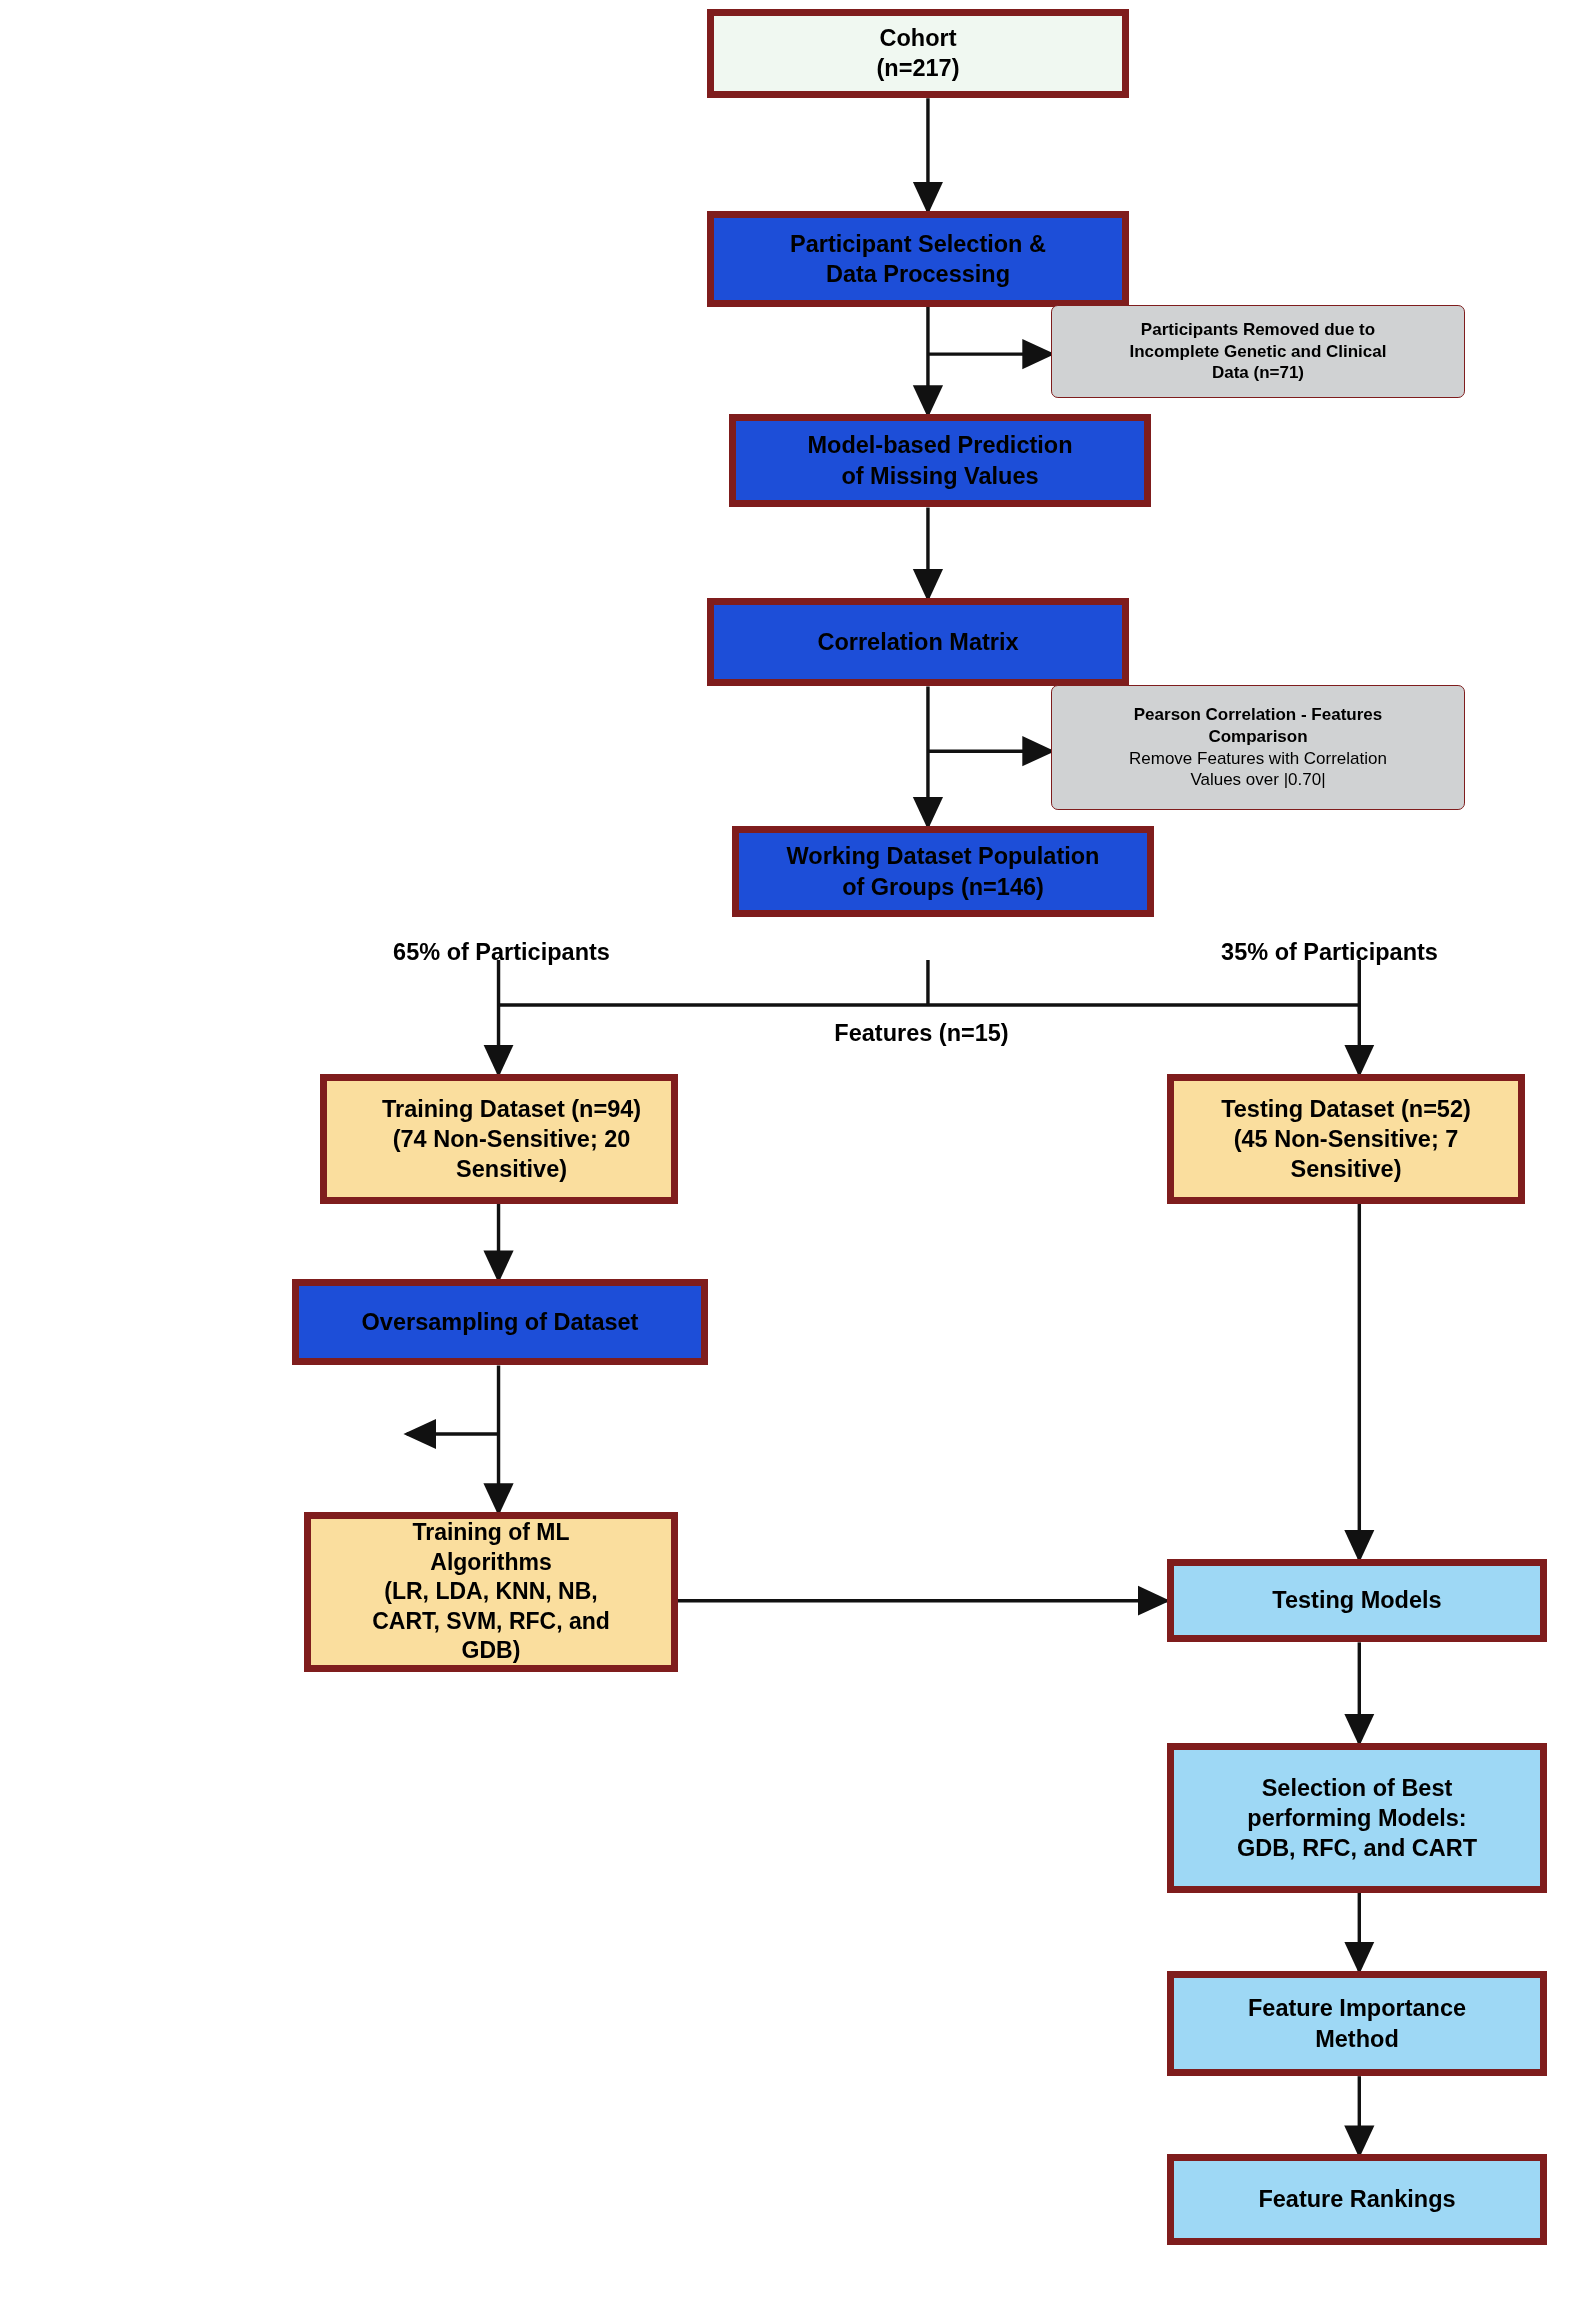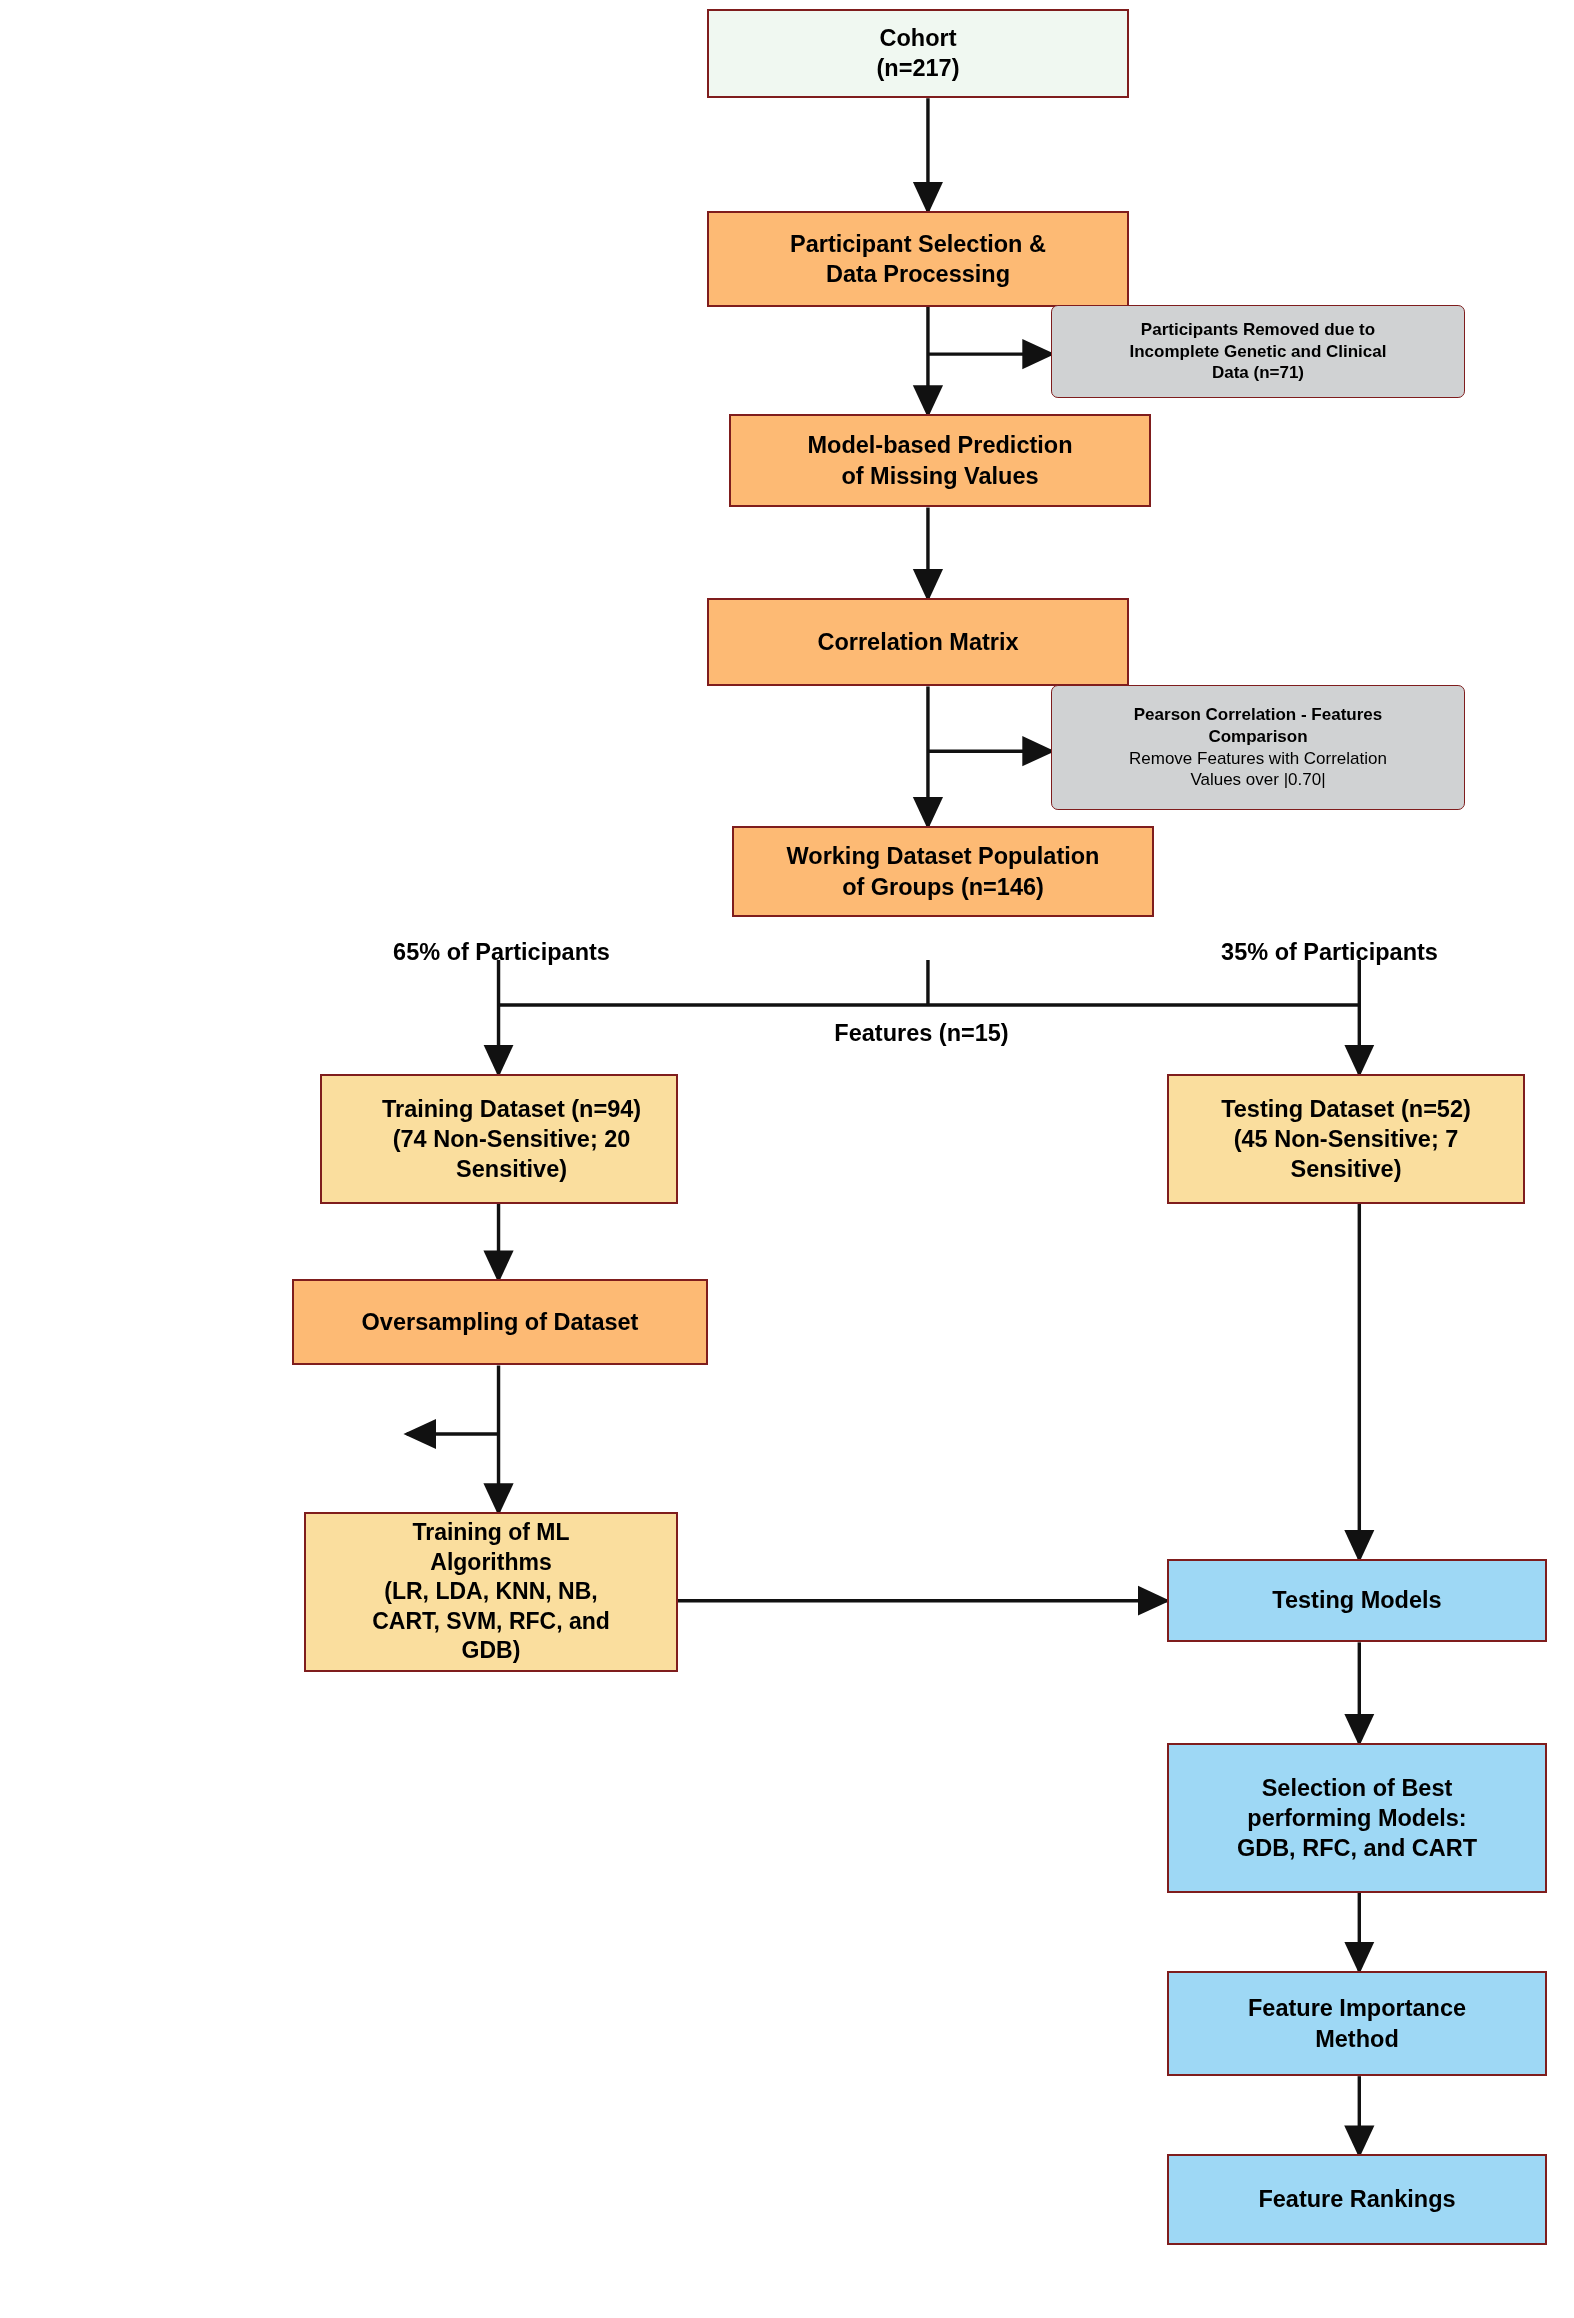--- a/index.html
+++ b/index.html
@@ -13,32 +13,32 @@
   #canvas {
     position: relative;
     width: 1575px;
     height: 2319px;
     background: #ffffff;
     overflow: hidden;
   }
   .node {
     position: absolute;
     box-sizing: border-box;
-    border: 2px solid #7f1d1d;
+    border: 7px solid #7f1d1d;
     display: flex;
     align-items: center;
     justify-content: center;
     text-align: center;
     line-height: 1.28;
     color: #000000;
     padding: 2.9px 6.9px;
     white-space: pre-line;
   }
   .node.green {
-    background: #fdba74;
+    background: #1d4ed8;
   }
   .node.palegreen {
     background: #f0f8f1;
   }
   .node.yellow {
     background: #fade9e;
   }
   .node.blue {
     background: #9ed8f5;
   }

